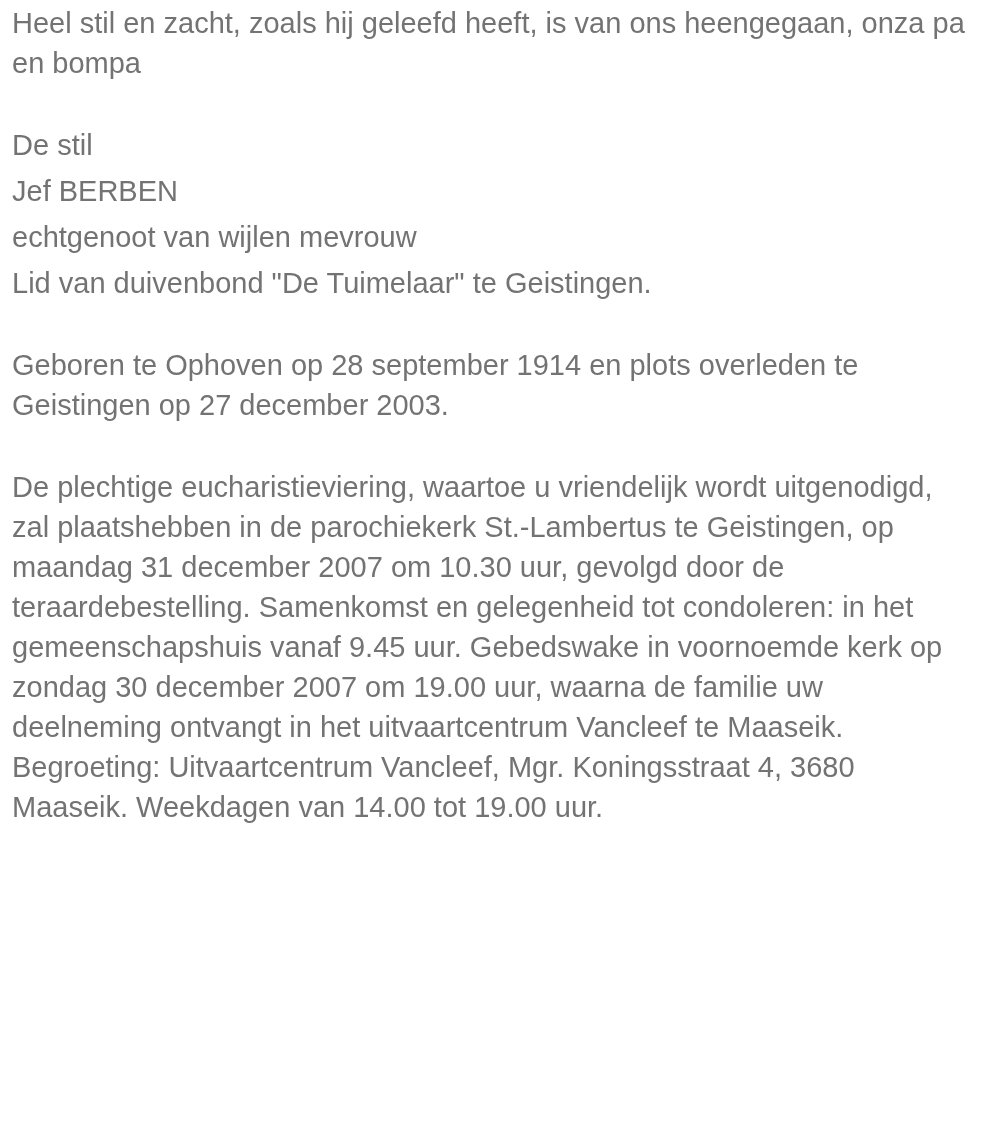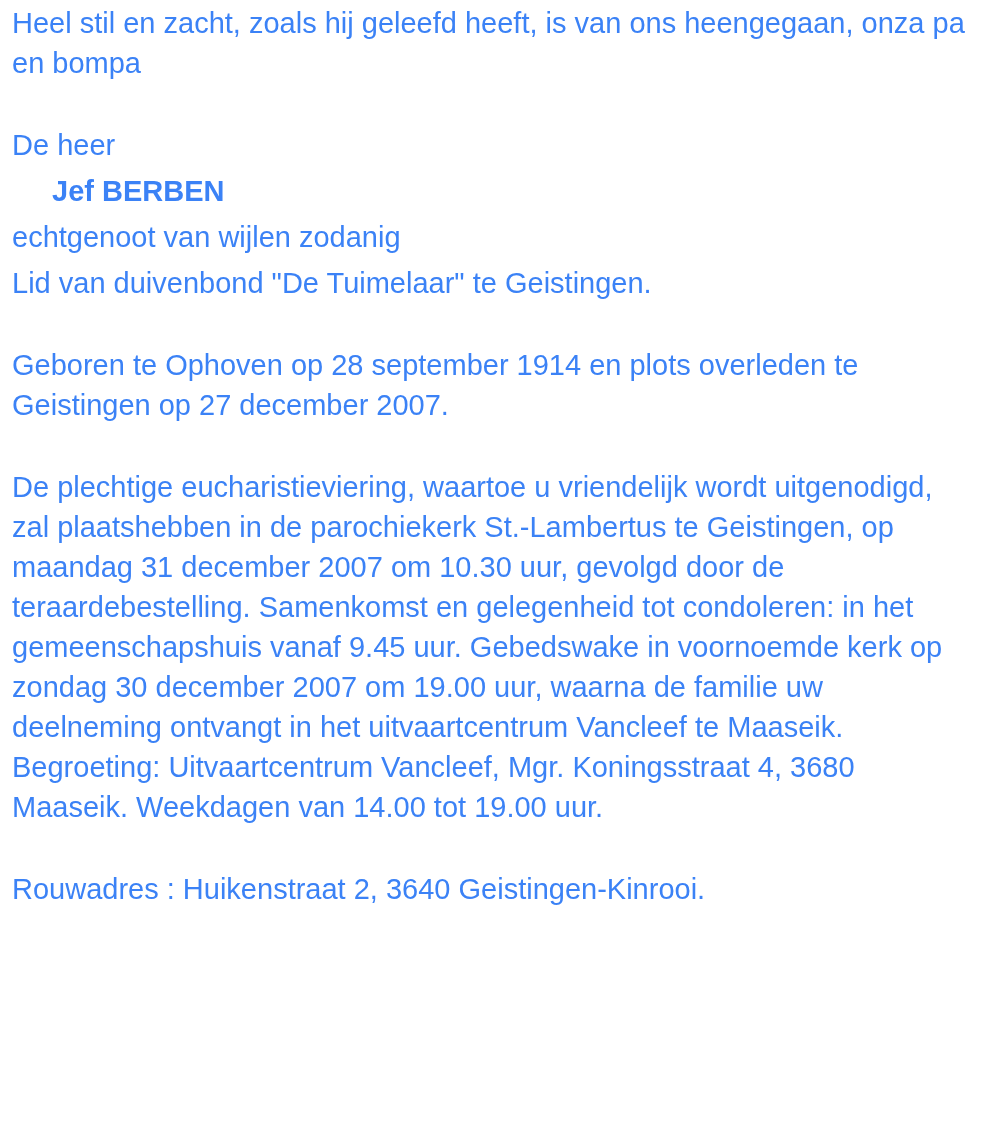--- a/index.html
+++ b/index.html
@@ -11,61 +11,59 @@
     width: 1000px;
     height: 1126px;
     overflow: hidden;
     font-family: "Liberation Sans", "DejaVu Sans", sans-serif;
   }
   .doc {
     box-sizing: border-box;
     width: 1000px;
     height: 1126px;
     padding: 3px 12px 0 12px;
-    color: #3b82f6;
+    color: #737373;
     font-size: 29px;
     line-height: 40px;
     font-weight: 400;
   }
   .para {
     margin: 0 0 42px 0;
     white-space: pre-line; 
   }
   .para.tight {
     margin-bottom: 6px;
   }
   .para.bold {
-    font-weight: 700;
-    margin-left: 40px;
+    font-weight: 400;
   }
 </style>
 </head>
 <body>
 
 <main class="doc">
   <p class="para">Heel stil en zacht, zoals hij geleefd heeft, is van ons heengegaan, onza pa
 en bompa</p>
 
-  <p class="para tight">De heer</p>
+  <p class="para tight">De stil</p>
 
   <p class="para tight bold">Jef BERBEN</p>
 
-  <p class="para tight">echtgenoot van wijlen zodanig</p>
+  <p class="para tight">echtgenoot van wijlen mevrouw</p>
 
 
   <p class="para">Lid van duivenbond "De Tuimelaar" te Geistingen.</p>
 
   <p class="para">Geboren te Ophoven op 28 september 1914 en plots overleden te
-Geistingen op 27 december 2007.</p>
+Geistingen op 27 december 2003.</p>
 
   <p class="para">De plechtige eucharistieviering, waartoe u vriendelijk wordt uitgenodigd,
 zal plaatshebben in de parochiekerk St.-Lambertus te Geistingen, op
 maandag 31 december 2007 om 10.30 uur, gevolgd door de
 teraardebestelling. Samenkomst en gelegenheid tot condoleren: in het
 gemeenschapshuis vanaf 9.45 uur. Gebedswake in voornoemde kerk op
 zondag 30 december 2007 om 19.00 uur, waarna de familie uw
 deelneming ontvangt in het uitvaartcentrum Vancleef te Maaseik.
 Begroeting: Uitvaartcentrum Vancleef, Mgr. Koningsstraat 4, 3680
 Maaseik. Weekdagen van 14.00 tot 19.00 uur.</p>
 
-  <p class="para">Rouwadres : Huikenstraat 2, 3640 Geistingen-Kinrooi.</p>
 
 </main>
 
 </body></html>

